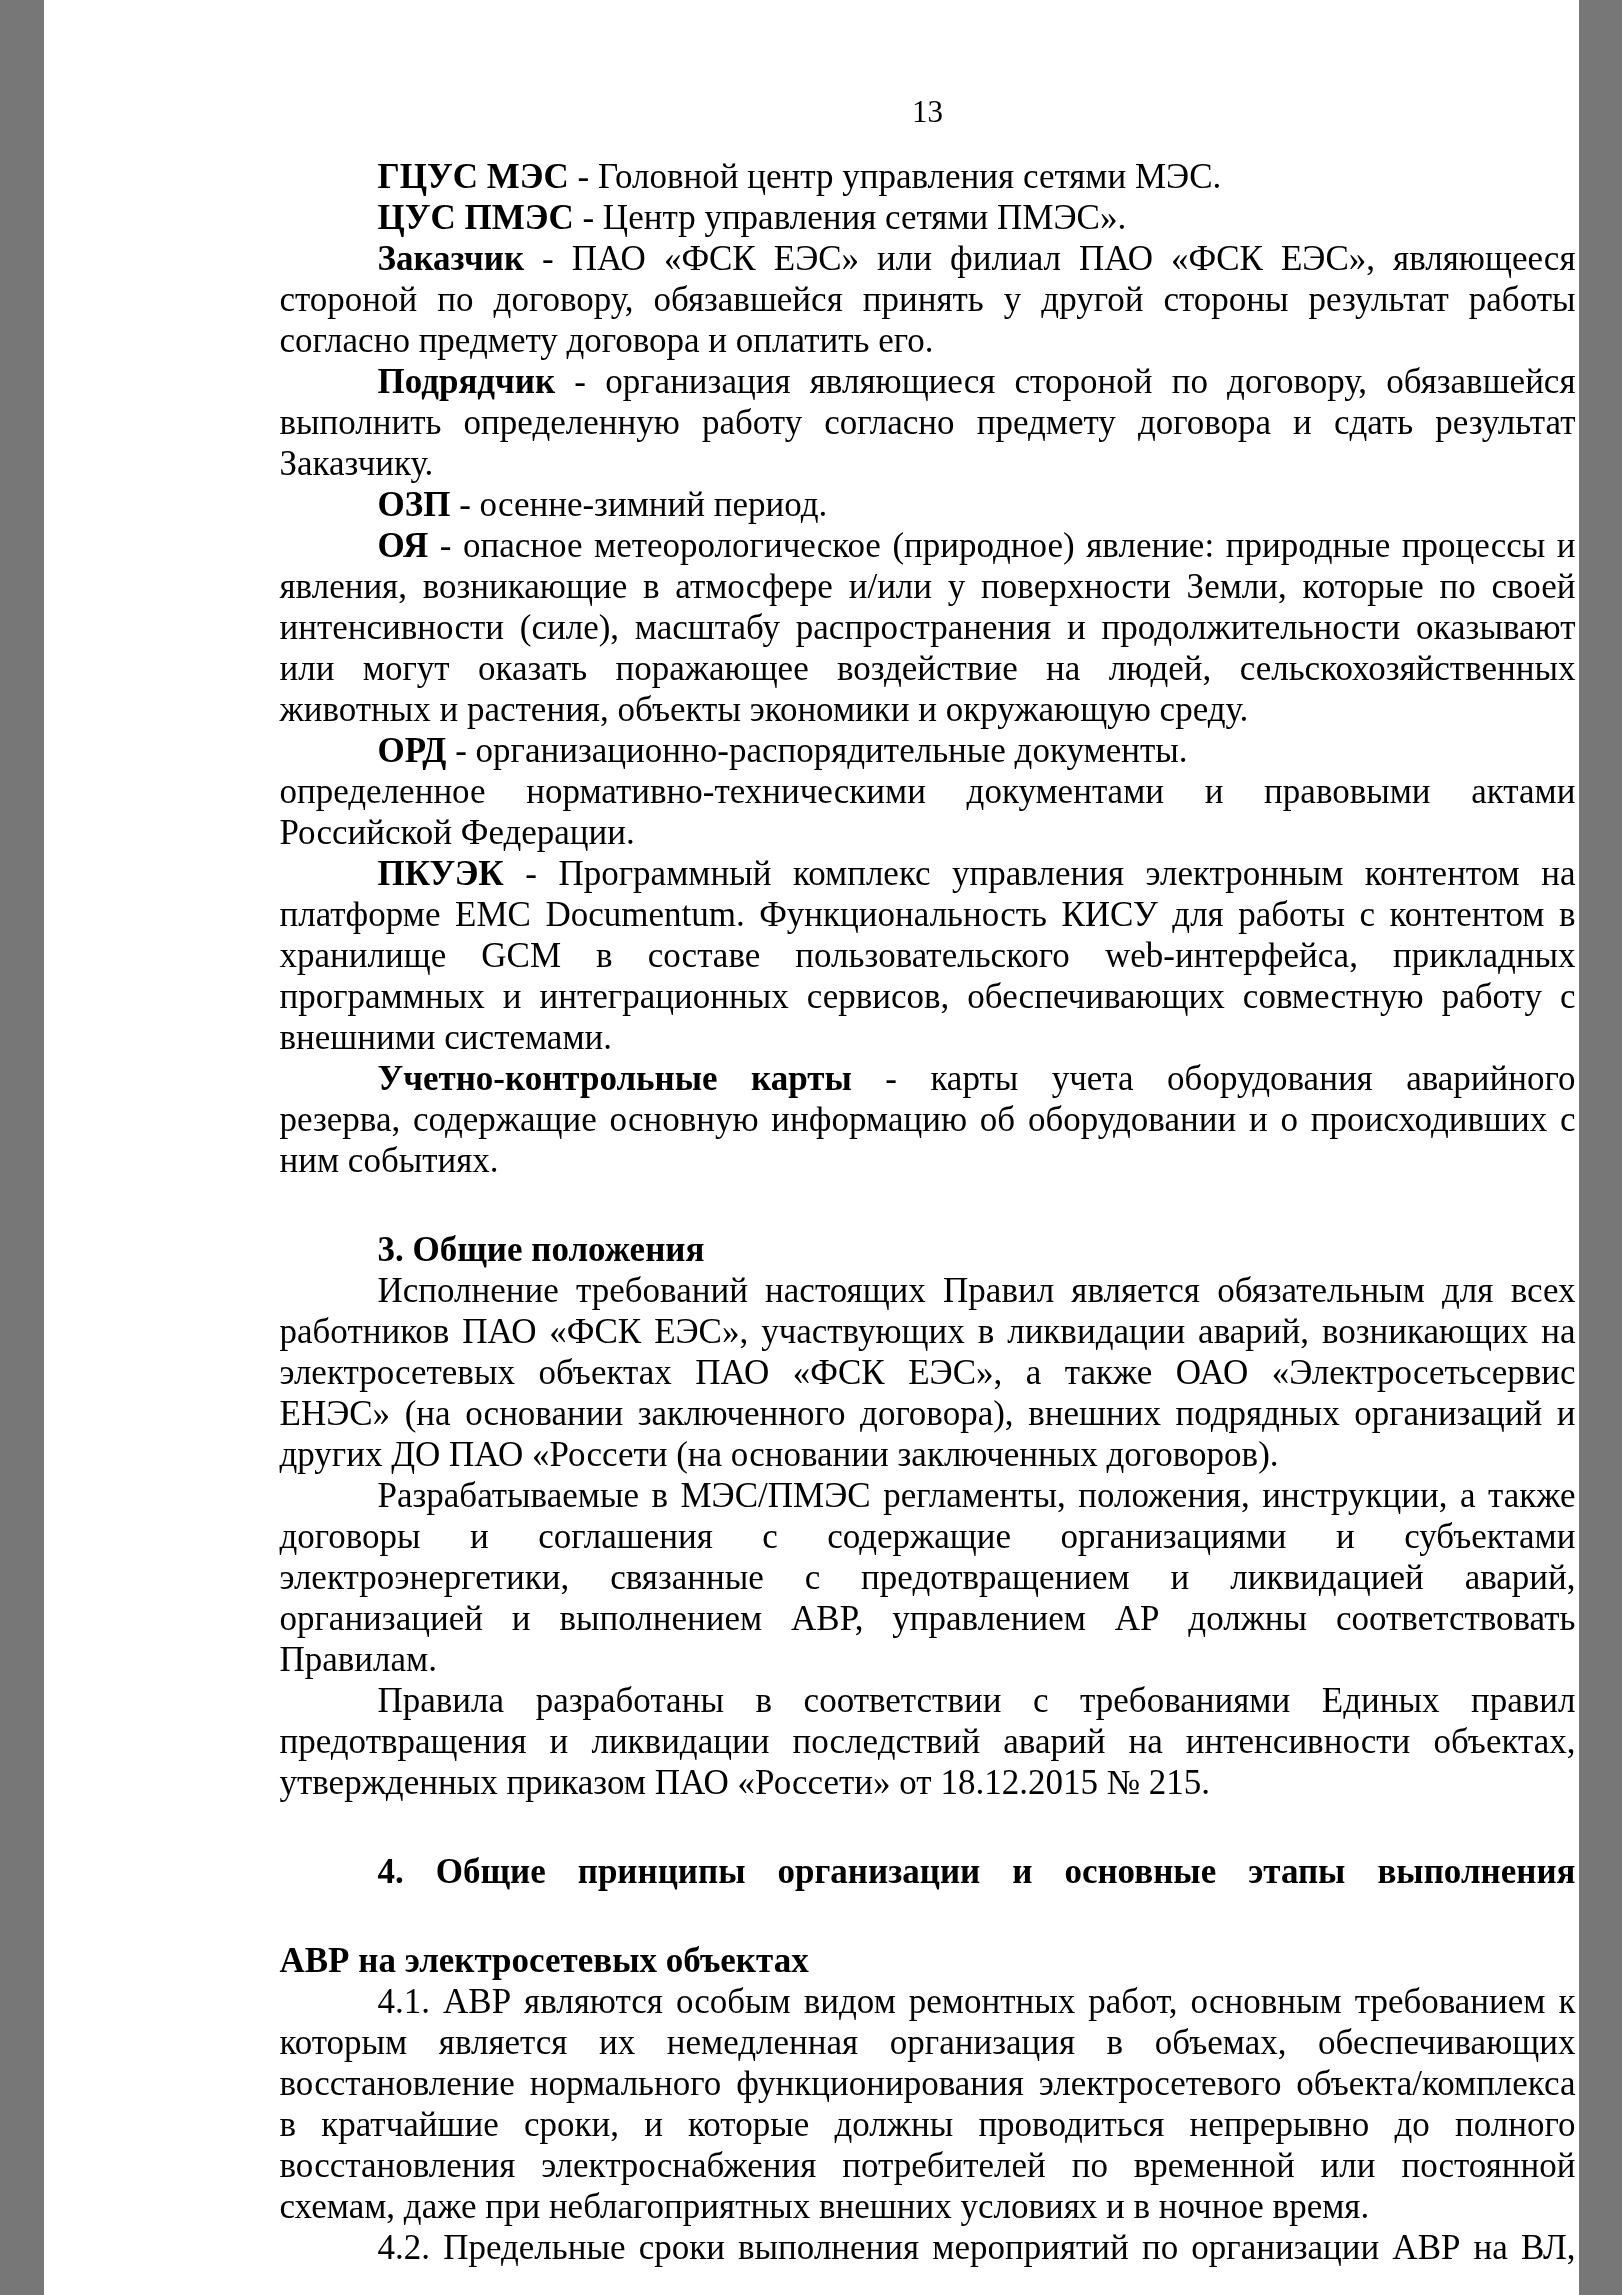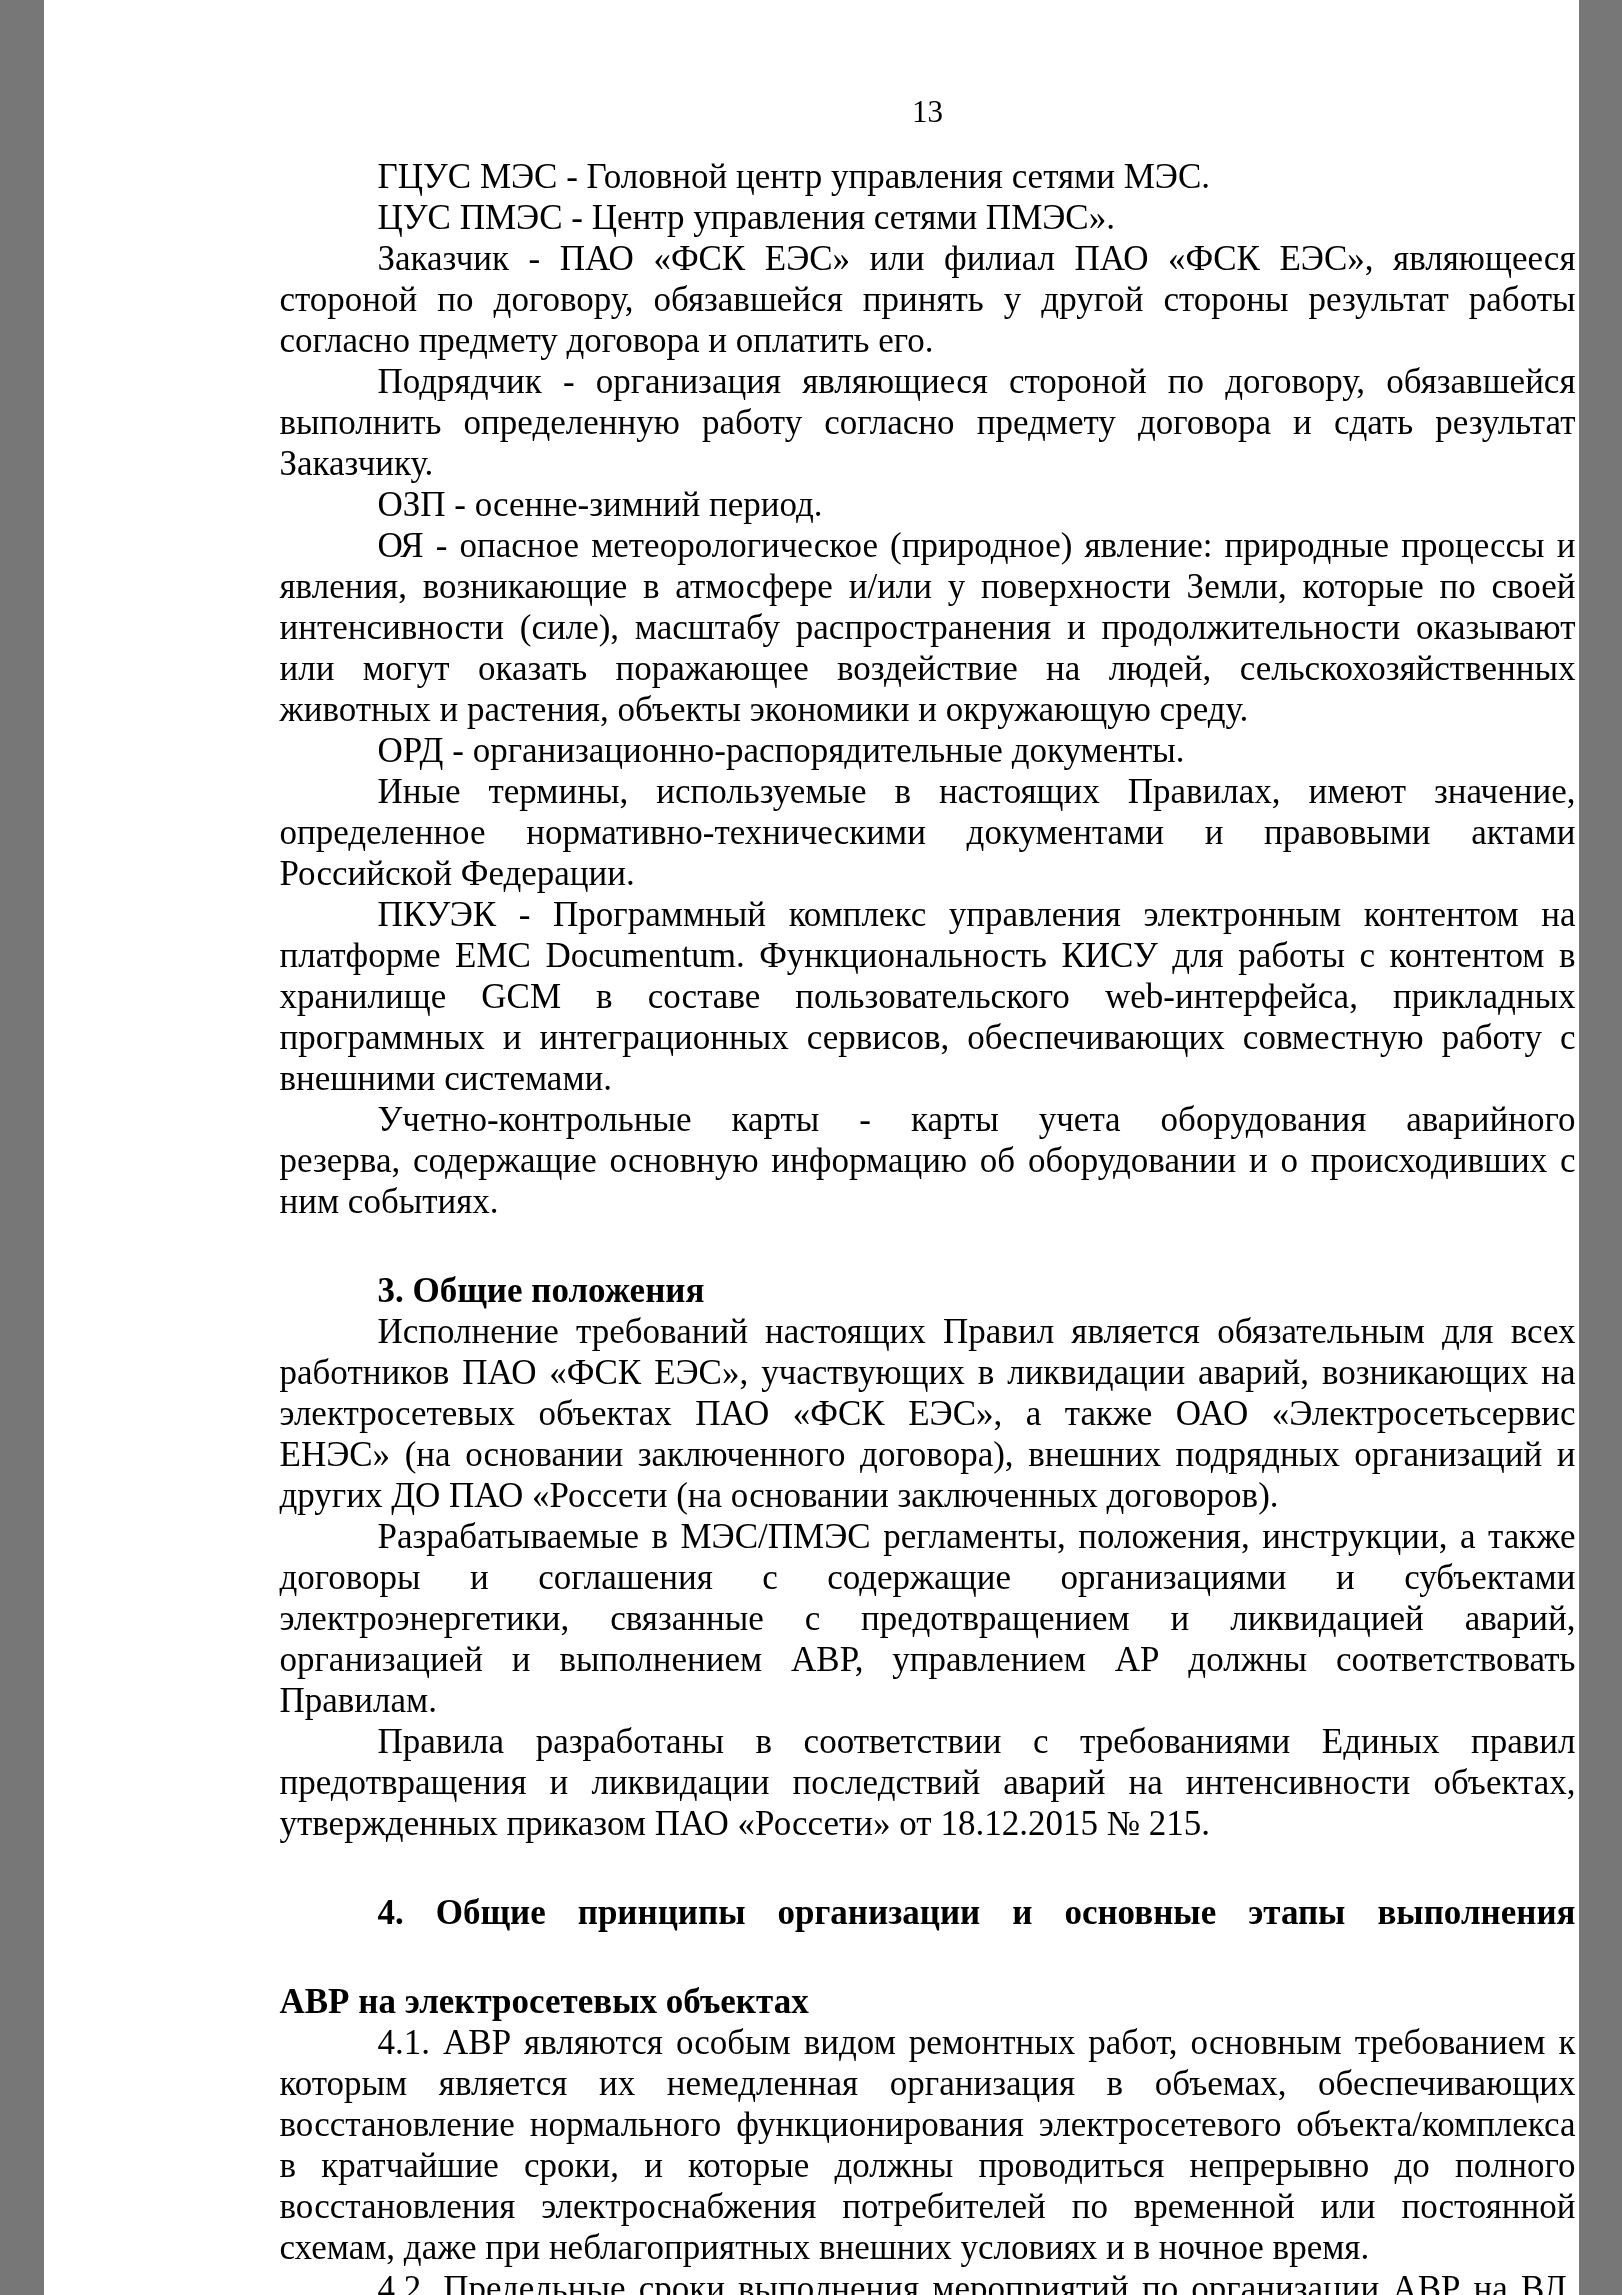--- a/index.html
+++ b/index.html
@@ -42,21 +42,21 @@
     text-align: justify;
     text-align-last: justify;
   }
   .line.last {
     text-align-last: left;
   }
   .line.first {
     text-indent: 98px;
   }
   .heading .line { font-weight: bold; margin-top: 48px; }
-  .b { font-weight: normal; margin-top: 32px; }
+  .b { font-weight: bold; margin-top: 32px; }
 </style>
 </head>
 <body>
 
 <div class="page">
   <div class="page-number">13</div>
   <div class="doc-body">
       <div class="para body">
         <div class="line first last"><span class="b">ГЦУС МЭС</span><span> - Головной центр управления сетями МЭС.</span></div>
       </div>
@@ -80,21 +80,20 @@
         <div class="line first"><span class="b">ОЯ</span><span> - опасное метеорологическое (природное) явление: природные процессы и</span></div>
         <div class="line"><span>явления, возникающие в атмосфере и/или у поверхности Земли, которые по своей</span></div>
         <div class="line"><span>интенсивности (силе), масштабу распространения и продолжительности оказывают</span></div>
         <div class="line"><span>или могут оказать поражающее воздействие на людей, сельскохозяйственных</span></div>
         <div class="line last"><span>животных и растения, объекты экономики и окружающую среду.</span></div>
       </div>
       <div class="para body">
         <div class="line first last"><span class="b">ОРД</span><span> - организационно-распорядительные документы.</span></div>
       </div>
       <div class="para body">
-        <div class="line first"><span>Иные термины, используемые в настоящих Правилах, имеют значение,</span></div>
         <div class="line"><span>определенное нормативно-техническими документами и правовыми актами</span></div>
         <div class="line last"><span>Российской Федерации.</span></div>
       </div>
       <div class="para body">
         <div class="line first"><span class="b">ПКУЭК</span><span> - Программный комплекс управления электронным контентом на</span></div>
         <div class="line"><span>платформе EMC Documentum. Функциональность КИСУ для работы с контентом в</span></div>
         <div class="line"><span>хранилище GCM в составе пользовательского web-интерфейса, прикладных</span></div>
         <div class="line"><span>программных и интеграционных сервисов, обеспечивающих совместную работу с</span></div>
         <div class="line last"><span>внешними системами.</span></div>
       </div>

